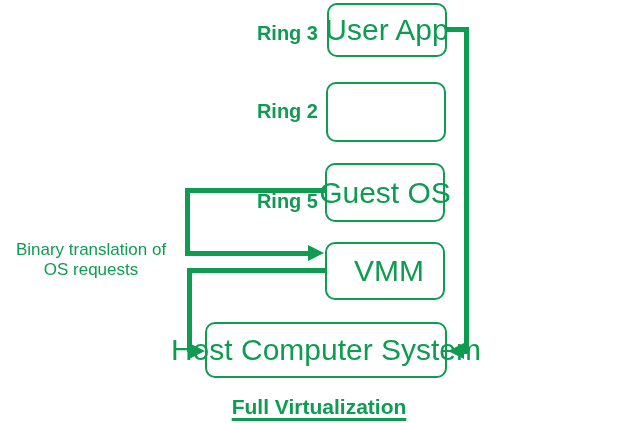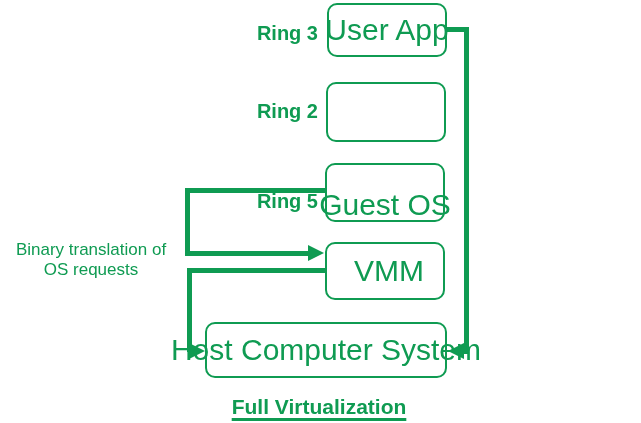--- a/index.html
+++ b/index.html
@@ -99,21 +99,21 @@
   <div class="arrow arrow-left" style="left:448px;top:343px;"></div>
 
   <div class="box" style="left:327px;top:3px;width:120px;height:54px;">
     <span>User App</span>
   </div>
 
   <div class="box" style="left:326px;top:82px;width:120px;height:60px;">
     <span></span>
   </div>
 
-  <div class="box" style="left:325px;top:163px;width:120px;height:59px;align-items:flex-end;">
+  <div class="box" style="left:325px;top:163px;width:120px;height:59px;">
     <span>Guest OS</span>
   </div>
 
   <div class="box" style="left:325px;top:242px;width:120px;height:58px;padding-left:8px;">
     <span>VMM</span>
   </div>
 
   <div class="box" style="left:205px;top:322px;width:242px;height:56px;">
     <span>Host Computer System</span>
   </div>

